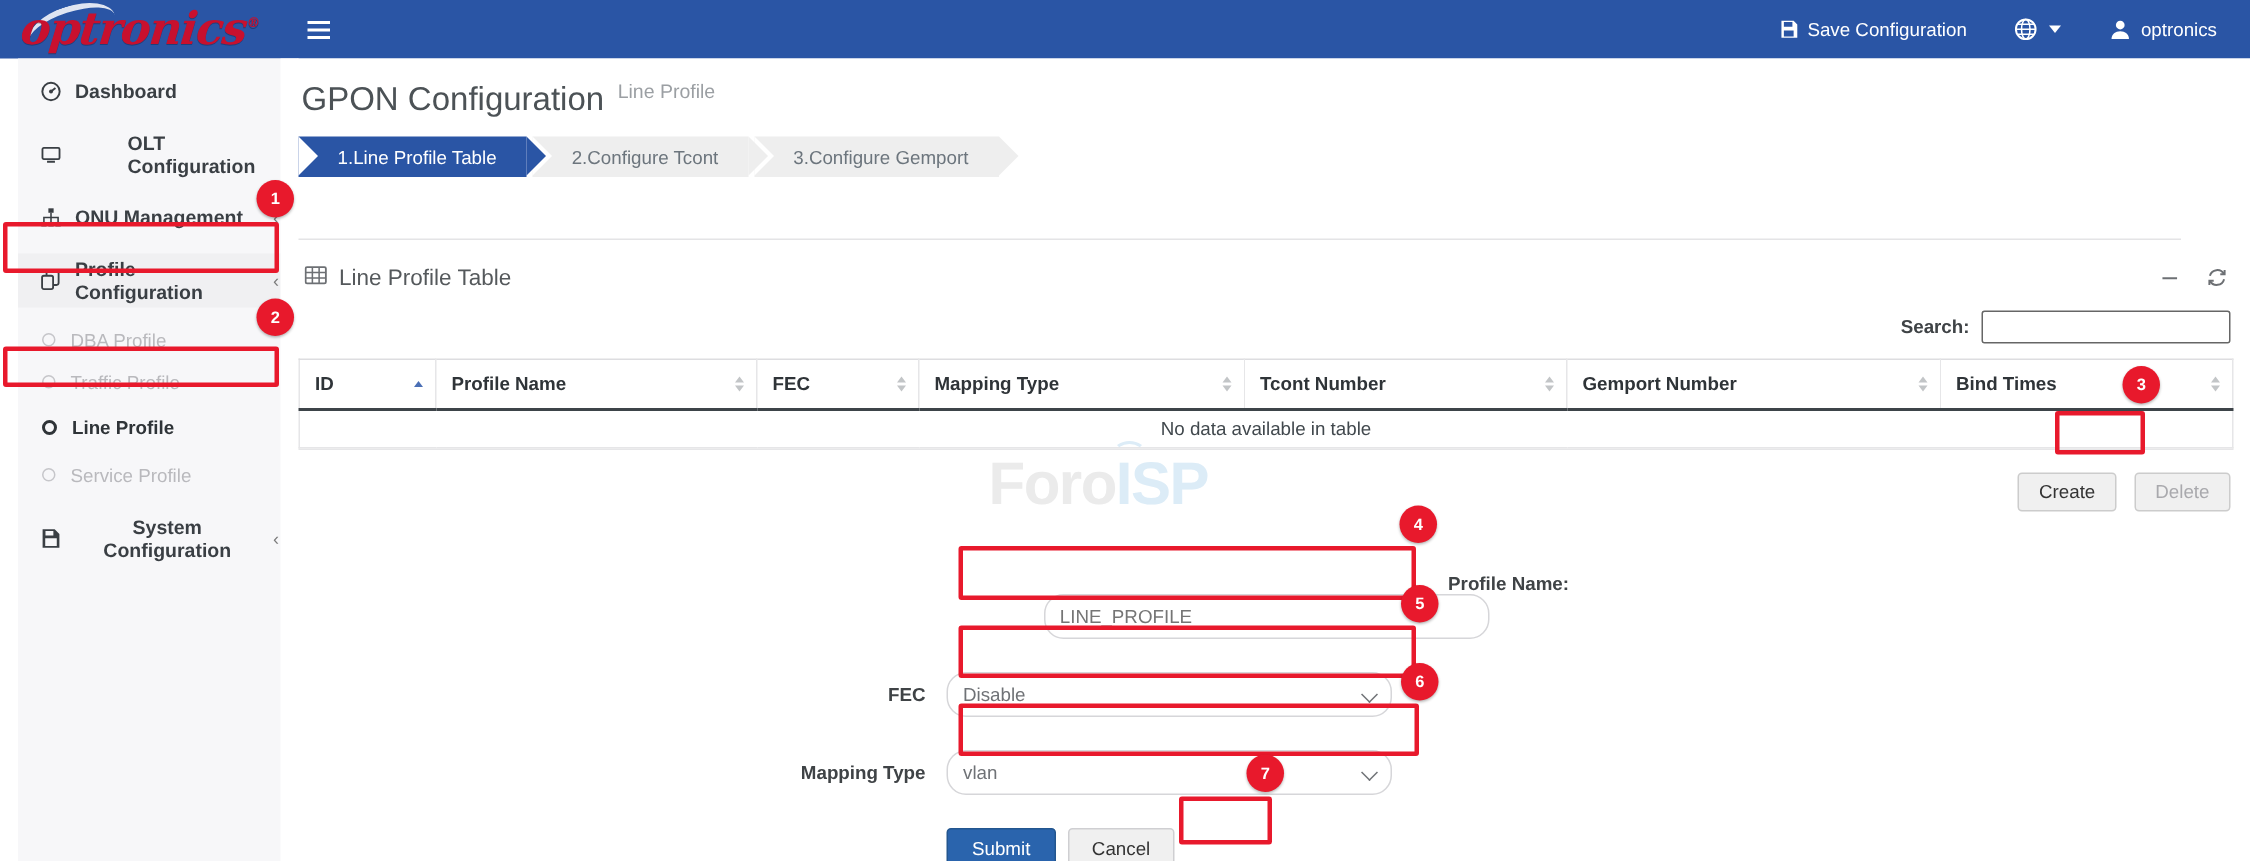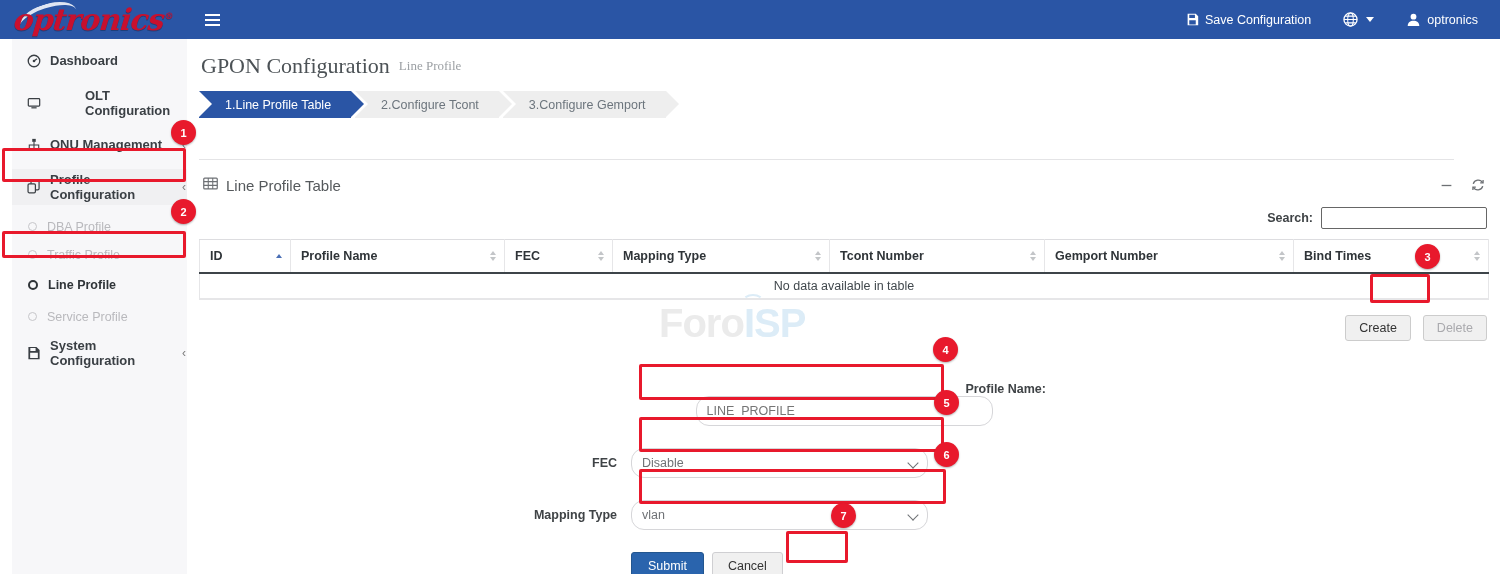--- a/index.html
+++ b/index.html
@@ -121,21 +121,21 @@
 
   
   .main {
     position: absolute; top: 39px; left: 187px;
     width: 1313px; height: 535px;
     background: #ffffff;
     overflow: hidden;
   }
   .page-head {
     padding: 14px 0 0 14px;
-    display: flex; align-items: center; gap: 9px; font-family: Liberation Serif, serif;
+    display: flex; align-items: flex-start; gap: 9px;
   }
   .page-title { font-size: 22px; color: #4c5256; font-weight: 400; }
   .page-sub { font-size: 13px; color: #9b9fa3; }
 
   
   .stepper { display: flex; margin: 12px 0 0 12px; height: 27px; }
   .step {
     position: relative;
     height: 27px;
     display: flex; align-items: center; justify-content: center;
@@ -457,21 +457,21 @@
   </div>
   <div class="sub-item enabled" style="margin-top:5px;height:26px;">
     <span class="sub-circle"></span>
     <span>Line Profile</span>
   </div>
   <div class="sub-item" style="margin-top:6px;">
     <span class="sub-circle"></span>
     <span>Service Profile</span>
   </div>
 
-  <div class="nav-item" style="margin-top:6px;">
+  <div class="nav-item" style="margin-top:12px;text-align:center;">
     <span class="nav-icon">
       <svg width="14" height="14" viewBox="0 0 16 16">
           <path fill="#3a3f44" d="M1.6 1h9.2l3.6 3.6V15H1.6V1zm2.2 1.2v3.6h6V2.2h-6zm-.2 5.6v6h8.8v-6H3.6z"></path>
         </svg>
     </span>
     <span class="nav-label">System Configuration</span>
     <span class="nav-chev">‹</span>
   </div>
 </div>
 

